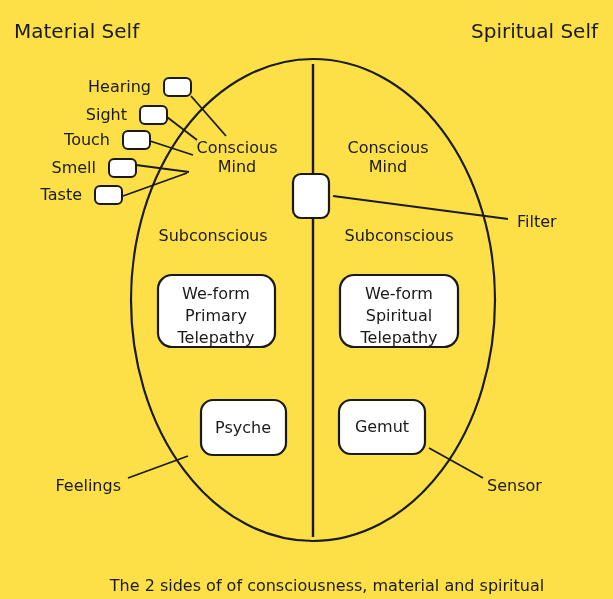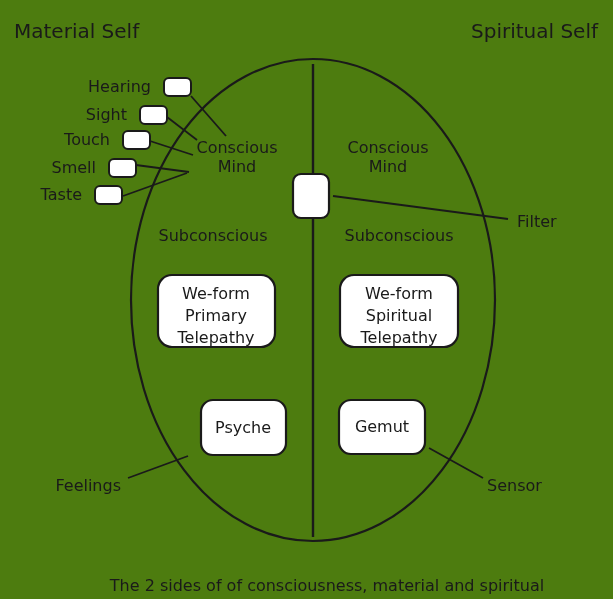--- a/index.html
+++ b/index.html
@@ -4,21 +4,21 @@
 <style>
   html, body {
     margin: 0;
     padding: 0;
     background: #ffffff;
   }
   #canvas {
     position: relative;
     width: 613px;
     height: 599px;
-    background: #4d7c0f;
+    background: #fde047;
     font-family: "DejaVu Sans", "Liberation Sans", sans-serif;
     overflow: hidden;
   }
   svg { display: block; }
   text {
     fill: #1a1a1a;
     font-family: "DejaVu Sans", "Liberation Sans", sans-serif;
   }
   .title { font-size: 20px; }
   .label { font-size: 16px; }

